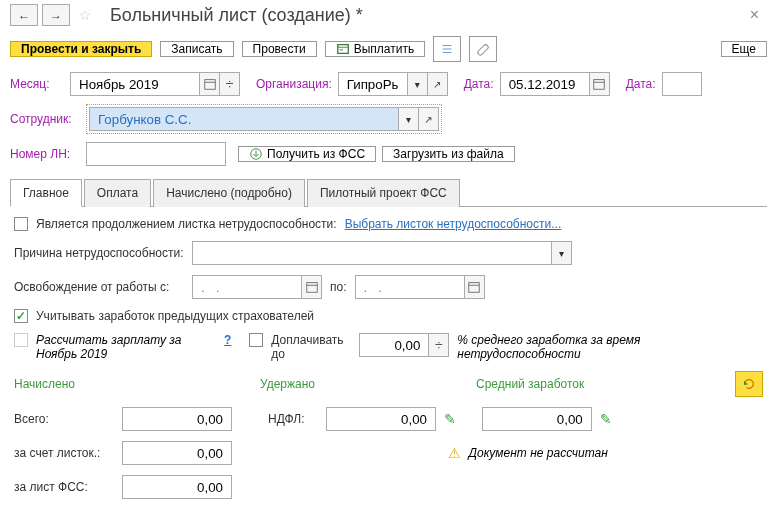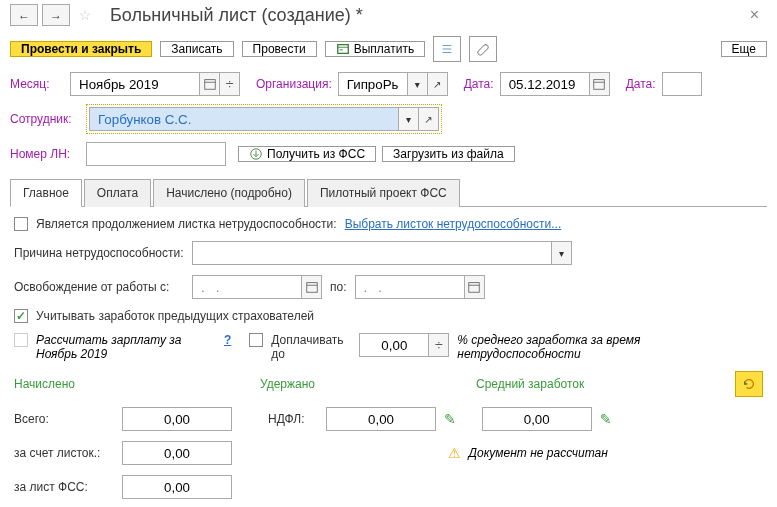--- a/index.html
+++ b/index.html
@@ -24,21 +24,21 @@
 .employee-wrap { border: 1px dotted #c9a800; padding: 2px; display: flex; align-items: center; }
 .tabs { display: flex; border-bottom: 1px solid #aaa; margin: 8px 10px 0 10px; }
 .tab { padding: 6px 12px; border: 1px solid #aaa; border-bottom: none; background: #f0f0f0; cursor: pointer; margin-right: 2px; position: relative; top: 1px; }
 .tab.active { background: #fff; border-bottom: 1px solid #fff; }
 .content { padding: 10px 14px; }
 .crow { display: flex; align-items: center; gap: 8px; margin-bottom: 10px; }
 .checkbox { width: 14px; height: 14px; border: 1px solid #888; background: #fff; cursor: pointer; display: flex; align-items: center; justify-content: center; }
 .checkbox.checked::after { content: "✓"; color: #3a9b3a; font-size: 12px; font-weight: bold; }
 .checkbox.disabled { border-color: #ccc; }
 .link { color: #2970c0; text-decoration: underline; cursor: pointer; }
-.num-input { text-align: center; }
+.num-input { text-align: right; }
 .green-head { color: #3a9b3a; }
 .icon-green { color: #3a9b3a; font-size: 14px; cursor: pointer; }
 .warn-icon { color: #e8a800; font-size: 14px; }
 .refresh-btn { width: 28px; height: 26px; border: 1px solid #c9a800; background: #ffde3f; display: flex; align-items: center; justify-content: center; cursor: pointer; }
 .muted { color: #000000; font-style: italic; }
 .svg-icon { width: 14px; height: 14px; }
 </style>
 </head>
 <body>
 

